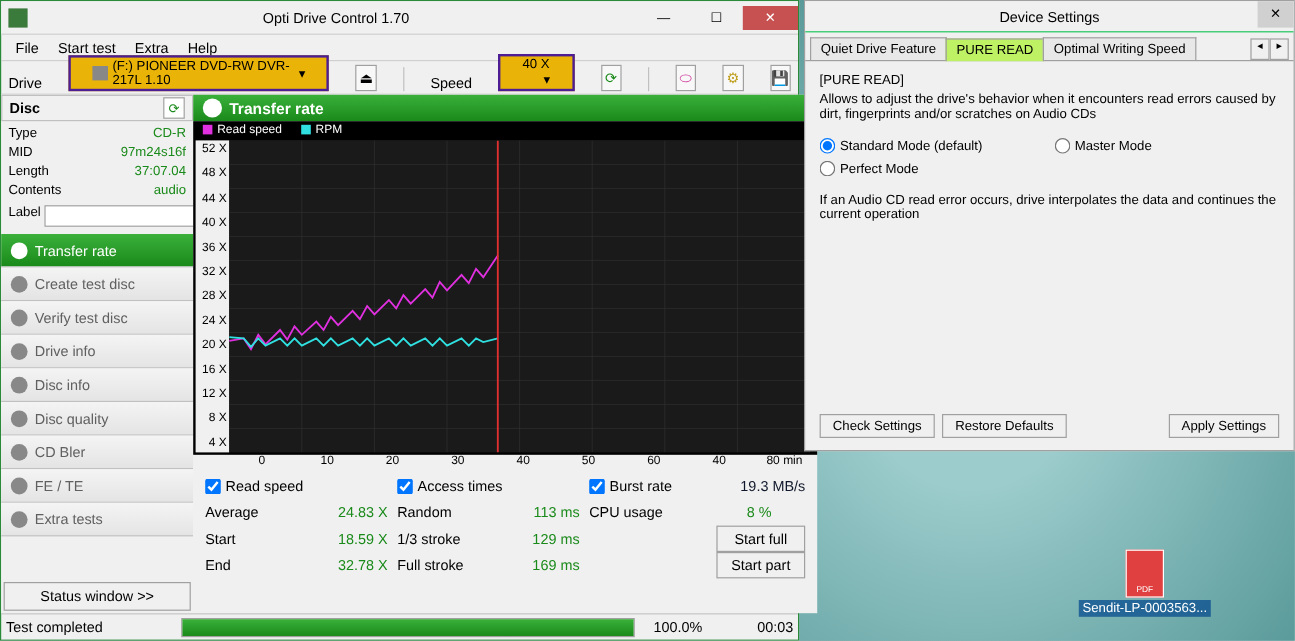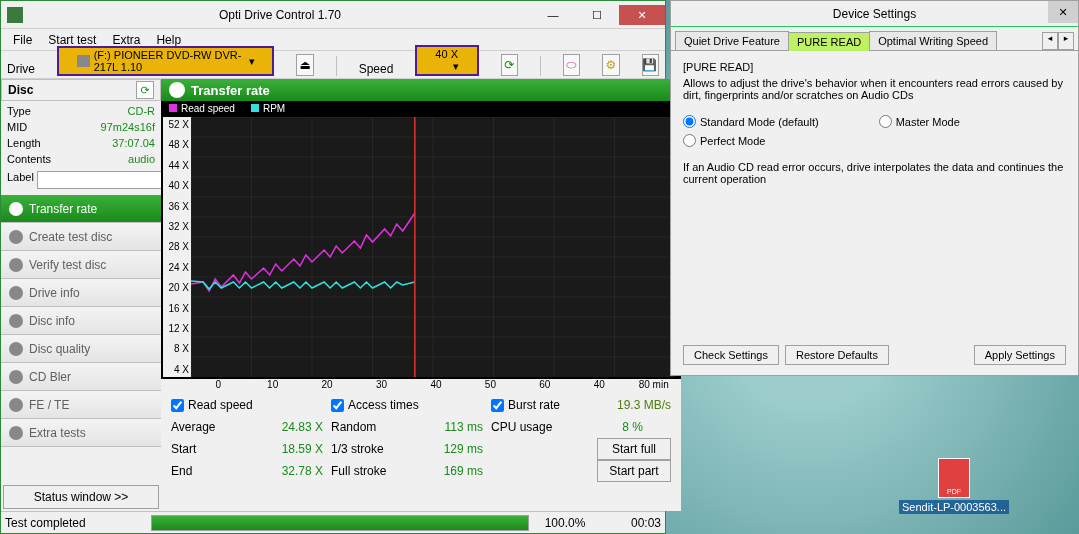--- a/index.html
+++ b/index.html
@@ -295,21 +295,21 @@
               <input type="checkbox" checked="" style="">
               <span>Read speed</span>
             </div>
           <div class="metrics-col checkbox-row">
               <input type="checkbox" checked="" style="">
               <span>Access times</span>
             </div>
           <div class="metrics-col checkbox-row" style="width:180px">
               <input type="checkbox" checked="" style="">
               <span>Burst rate</span>
-              <span style="margin-left:auto;color:#4d7c0f">19.3 MB/s</span>
+              <span style="margin-left:auto;color:#0f172a">19.3 MB/s</span>
             </div>
         </div>
         <div class="metrics-row">
           <div class="metrics-col">
               <span class="metrics-col-label">Average</span>
               <span class="metrics-col-value">24.83 X</span>
             </div>
           <div class="metrics-col">
               <span class="metrics-col-label">Random</span>
               <span class="metrics-col-value">113 ms</span>

